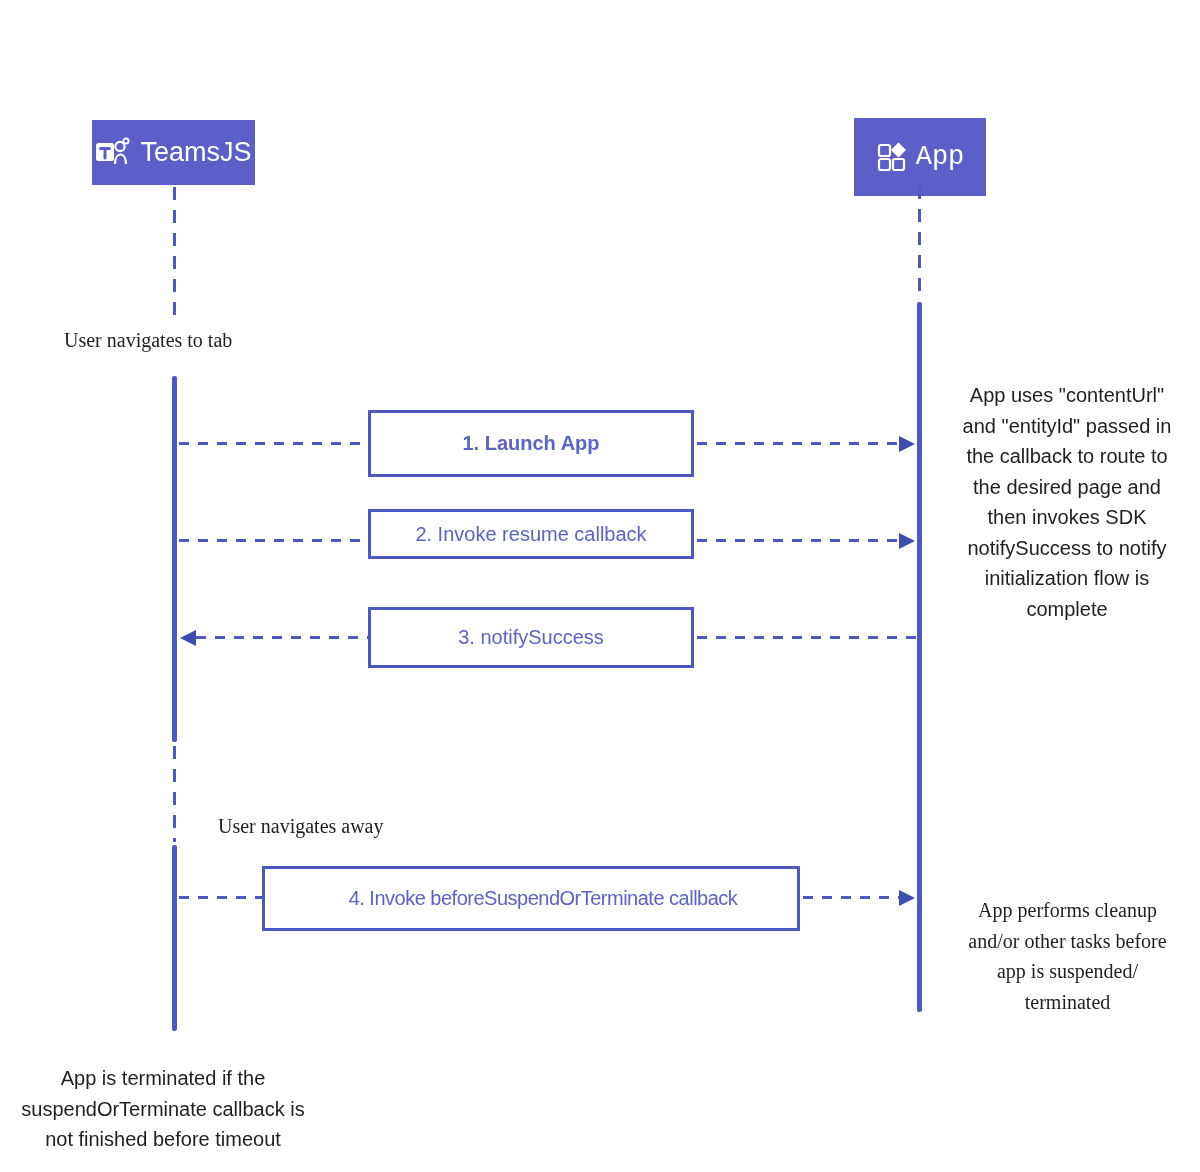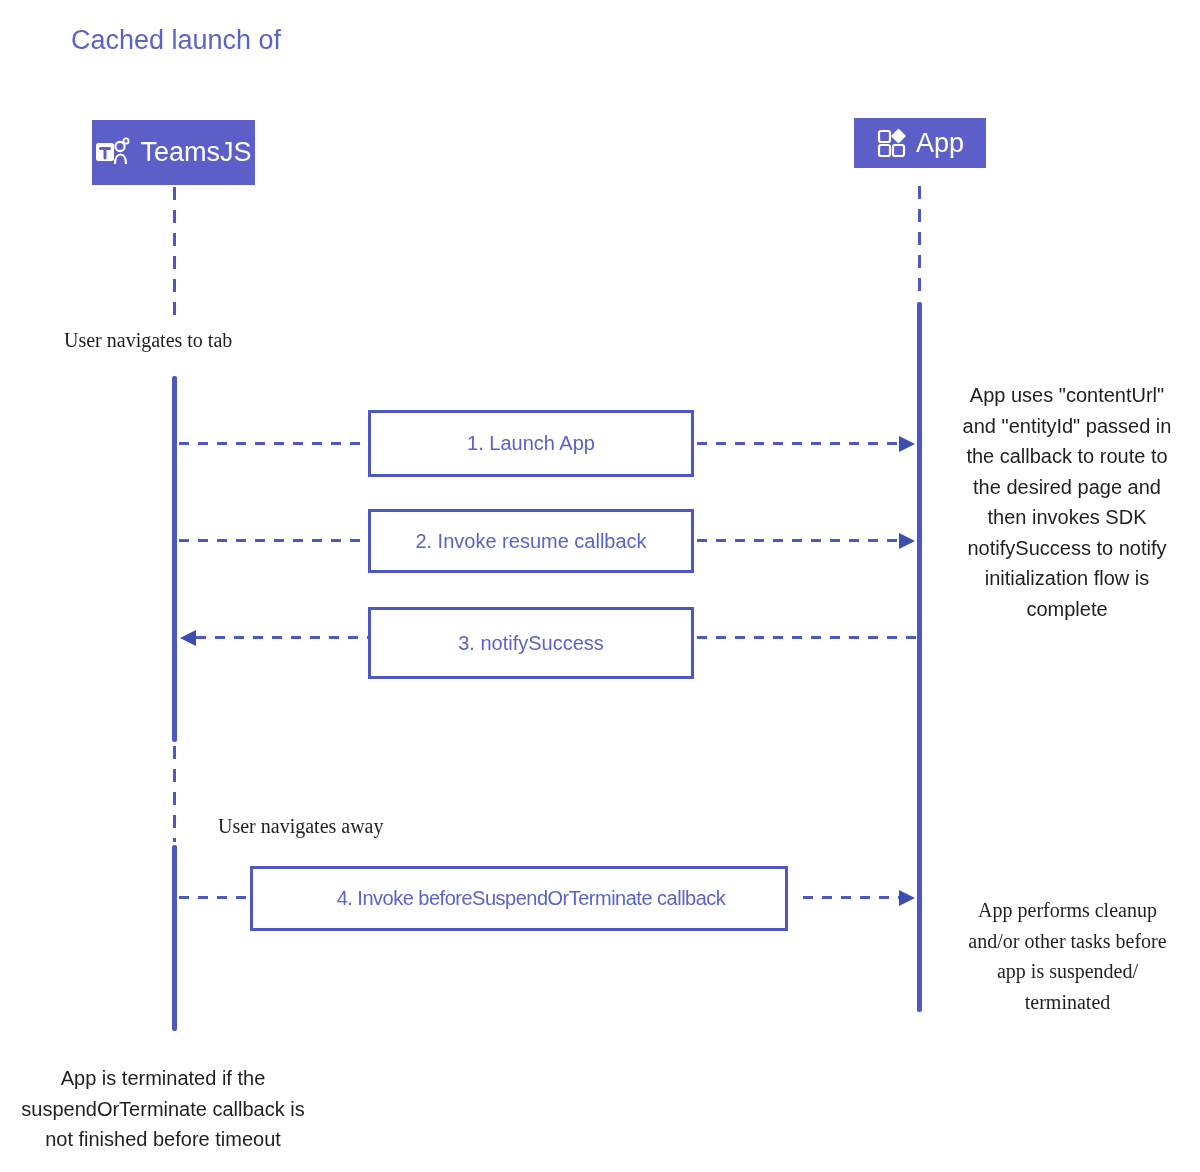--- a/index.html
+++ b/index.html
@@ -28,21 +28,21 @@
 
   
   .actor{
     background:var(--purple-fill);
     color:#ffffff;
     display:flex;align-items:center;justify-content:center;
     gap:9px;
     font-size:27px;
   }
   .actor-teamsjs{left:92px;top:120px;width:163px;height:65px;}
-  .actor-app{left:854px;top:118px;width:132px;height:50px;}
+  .actor-app{left:854px;top:118px;width:132px;height:78px;font-family:Liberation Mono, monospace;}
   .actor .icon{display:flex;align-items:center;}
 
   
   .lifeline-dashed{
     width:3px;
     background-image:repeating-linear-gradient(180deg,var(--line) 0,var(--line) 13px,transparent 13px,transparent 23px);
   }
   .activation{
     width:5px;
     background:var(--line);
@@ -64,40 +64,39 @@
 
   
   .message-box{
     background:#ffffff;
     border:3px solid var(--line);
     color:var(--purple-text);
     display:flex;align-items:center;justify-content:center;
     font-size:20px;
     text-align:center;
   }
-  .msg-1{left:368px;top:410px;width:326px;height:67px;}
-  .msg-2{left:368px;top:509px;width:326px;height:64px;}
-  .msg-3{left:368px;top:607px;width:326px;height:72px;}
-  .msg-4{left:250px;top:866px;width:538px;height:65px;font-size:20px;letter-spacing:-0.5px;padding-left:24px;}
+  .msg-1{left:368px;top:410px;width:326px;height:67px;font-weight:bold;}
+  .msg-2{left:368px;top:509px;width:326px;height:50px;}
+  .msg-3{left:368px;top:607px;width:326px;height:61px;}
+  .msg-4{left:262px;top:866px;width:538px;height:65px;font-size:20px;letter-spacing:-0.5px;padding-left:24px;}
 
   
   .event-label{font-size:20px;color:var(--dark);white-space:nowrap;font-family:Liberation Serif, serif;}
   .note{
     font-size:20px;color:var(--dark);
     text-align:center;line-height:30.5px;
   }
   .note-launch{left:955px;top:380px;width:224px;}
   .note-cleanup{left:960px;top:895px;width:215px;font-family:Liberation Serif, serif;}
   .note-termination{left:8px;top:1063px;width:310px;}
 </style>
 </head>
 <body>
 
 <div class="abs diagram-title">
-  <div>Cached launch of</div>
 </div>
 
 <div class="abs actor actor-teamsjs">
   <span class="icon">
     <svg width="36" height="33" viewBox="0 0 36 33">
       <circle cx="25" cy="10.5" r="4.6" fill="none" stroke="#ffffff" stroke-width="2.2"></circle>
       <circle cx="31" cy="5" r="2.6" fill="none" stroke="#ffffff" stroke-width="1.8"></circle>
       <path d="M20 28 c0-6 2.4-9.5 5.5-9.5 s5.5 3.5 5.5 9.5" fill="none" stroke="#ffffff" stroke-width="2.2"></path>
       <rect x="1" y="7" width="18" height="18" rx="2.5" fill="#ffffff"></rect>
       <path d="M5.5 12.5 h9 M10 12.5 v9.5" fill="none" stroke="#5b5fc7" stroke-width="3" stroke-linecap="round"></path>

